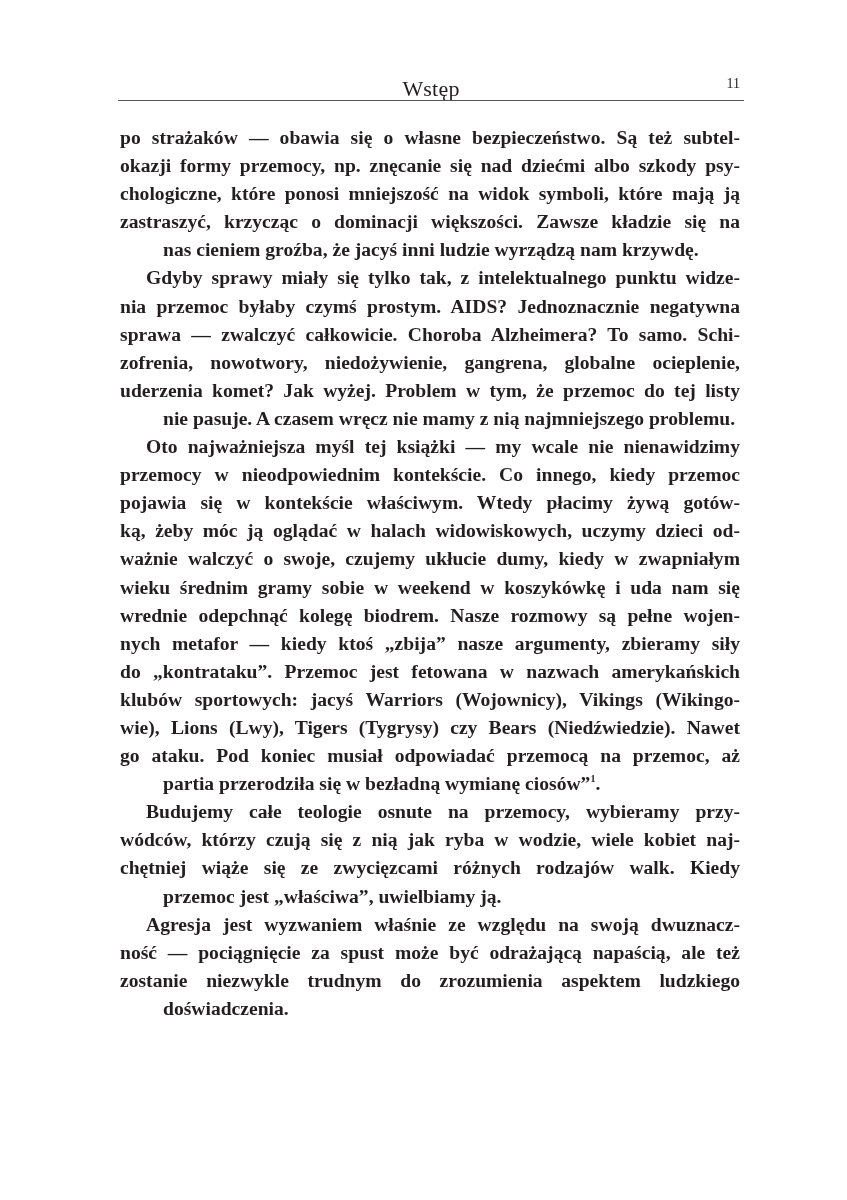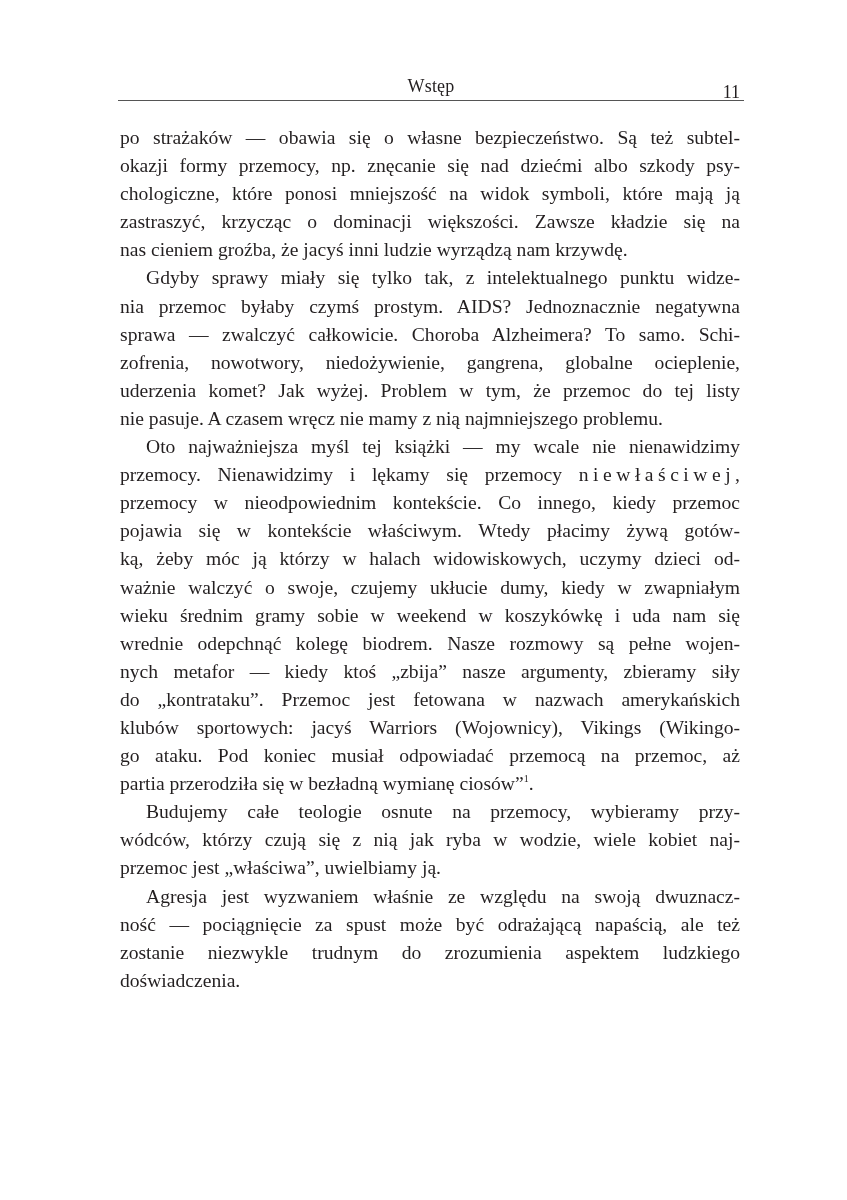--- a/index.html
+++ b/index.html
@@ -1,27 +1,27 @@
 <!DOCTYPE html>
 <html><head>
 <meta charset="utf-8">
 <style>
   html, body { margin: 0; padding: 0; background: #ffffff; }
   body { width: 847px; height: 1200px; position: relative; overflow: hidden;
          font-family: "Liberation Serif", "DejaVu Serif", serif; color: #231f20; }
   .header { position: absolute; left: 118px; top: 70px; width: 626px; height: 32px; }
   .running-title { position: absolute; left: 0; width: 100%; text-align: center; top: 6px;
-                   font-size: 18px; letter-spacing: 0.2px; }
-  .page-number { position: absolute; right: 4px; top: 12px; font-size: 18px; }
+                   font-size: 22px; letter-spacing: 0.2px; }
+  .page-number { position: absolute; right: 4px; top: 6px; font-size: 14px; }
   .rule { position: absolute; left: 118px; top: 100px; width: 626px; height: 0;
           border-top: 1.2px solid #555; }
   .body-text { position: absolute; left: 120px; top: 124px; width: 620px; }
   .line { display: block; height: 28.1px; line-height: 28.1px; font-size: 19.6px;
-          white-space: nowrap; text-align: justify; text-align-last: justify; }
-  .line.last { text-align-last: left; }
+          white-space: nowrap; text-align: justify; text-align-last: justify; font-weight: bold; }
+  .line.last { text-align-last: left; margin-left: 43px; }
   .line.indent { padding-left: 26px; }
   .spaced { letter-spacing: 4.5px; }
   sup.fn { font-size: 10px; vertical-align: super; line-height: 0; }
 </style>
 </head>
 <body>
 
 <div class="header">
   <span class="running-title">Wstęp</span>
   <span class="page-number">11</span>
@@ -34,32 +34,33 @@
     <span class="line">chologiczne, które ponosi mniejszość na widok symboli, które mają ją</span>
     <span class="line">zastraszyć, krzycząc o dominacji większości. Zawsze kładzie się na</span>
     <span class="line last">nas cieniem groźba, że jacyś inni ludzie wyrządzą nam krzywdę.</span>
     <span class="line indent">Gdyby sprawy miały się tylko tak, z intelektualnego punktu widze-</span>
     <span class="line">nia przemoc byłaby czymś prostym. AIDS? Jednoznacznie negatywna</span>
     <span class="line">sprawa — zwalczyć całkowicie. Choroba Alzheimera? To samo. Schi-</span>
     <span class="line">zofrenia, nowotwory, niedożywienie, gangrena, globalne ocieplenie,</span>
     <span class="line">uderzenia komet? Jak wyżej. Problem w tym, że przemoc do tej listy</span>
     <span class="line last">nie pasuje. A czasem wręcz nie mamy z nią najmniejszego problemu.</span>
     <span class="line indent">Oto najważniejsza myśl tej książki — my wcale nie nienawidzimy</span>
-    <span class="line"><span>przemocy. Nienawidzimy i lękamy się przemocy </span><span class="spaced">niewłaściwej</span><span>,</span></span>
     <span class="line">przemocy w nieodpowiednim kontekście. Co innego, kiedy przemoc</span>
     <span class="line">pojawia się w kontekście właściwym. Wtedy płacimy żywą gotów-</span>
-    <span class="line">ką, żeby móc ją którzy w halach widowiskowych, uczymy dzieci od-</span>
+    <span class="line">ką, żeby móc ją oglądać w halach widowiskowych, uczymy dzieci od-</span>
     <span class="line">ważnie walczyć o swoje, czujemy ukłucie dumy, kiedy w zwapniałym</span>
     <span class="line">wieku średnim gramy sobie w weekend w koszykówkę i uda nam się</span>
     <span class="line">wrednie odepchnąć kolegę biodrem. Nasze rozmowy są pełne wojen-</span>
     <span class="line">nych metafor — kiedy ktoś „zbija” nasze argumenty, zbieramy siły</span>
     <span class="line">do „kontrataku”. Przemoc jest fetowana w nazwach amerykańskich</span>
     <span class="line">klubów sportowych: jacyś Warriors (Wojownicy), Vikings (Wikingo-</span>
+    <span class="line">wie), Lions (Lwy), Tigers (Tygrysy) czy Bears (Niedźwiedzie). Nawet</span>
     <span class="line">go ataku. Pod koniec musiał odpowiadać przemocą na przemoc, aż</span>
     <span class="line last"><span>partia przerodziła się w bezładną wymianę ciosów”</span><sup class="fn">1</sup><span>.</span></span>
     <span class="line indent">Budujemy całe teologie osnute na przemocy, wybieramy przy-</span>
     <span class="line">wódców, którzy czują się z nią jak ryba w wodzie, wiele kobiet naj-</span>
+    <span class="line">chętniej wiąże się ze zwycięzcami różnych rodzajów walk. Kiedy</span>
     <span class="line last">przemoc jest „właściwa”, uwielbiamy ją.</span>
     <span class="line indent">Agresja jest wyzwaniem właśnie ze względu na swoją dwuznacz-</span>
     <span class="line">ność — pociągnięcie za spust może być odrażającą napaścią, ale też</span>
     <span class="line">zostanie niezwykle trudnym do zrozumienia aspektem ludzkiego</span>
     <span class="line last">doświadczenia.</span>
   </div>
 
 </body></html>

